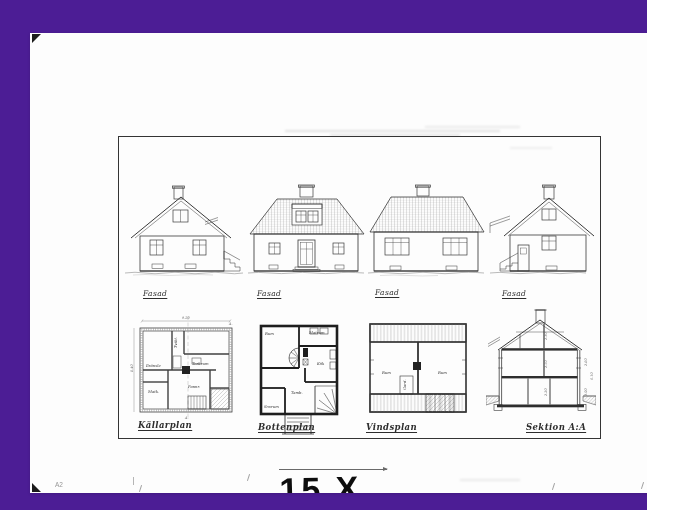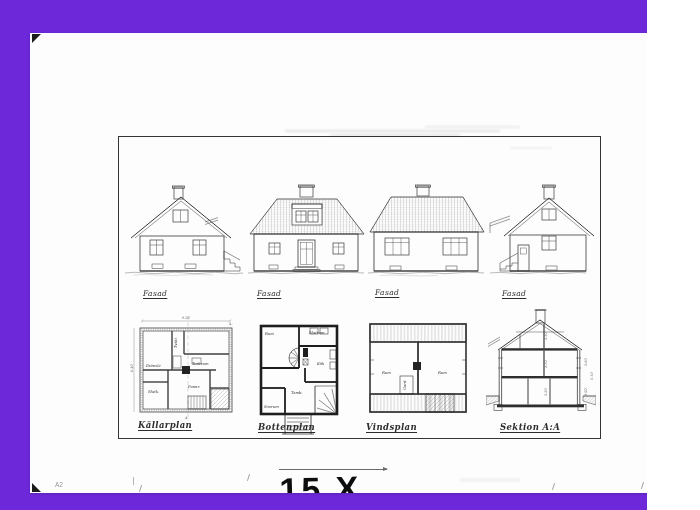--- a/index.html
+++ b/index.html
@@ -1,16 +1,16 @@
 <!DOCTYPE html>
 <html><head>
 <meta charset="utf-8">
 <style>
   html,body{margin:0;padding:0;}
-  .page{position:relative;width:647px;height:510px;background:#6d28d9;overflow:hidden;
+  .page{position:relative;width:647px;height:510px;background:#4c1d95;overflow:hidden;
         font-family:"DejaVu Serif",serif;}
   .sheet{position:absolute;left:30px;top:33px;width:640px;height:460px;background:#fdfdfd;
          overflow:hidden;box-shadow:0 1px 3px rgba(0,0,0,.14);}
   .corner{position:absolute;width:0;height:0;}
   .corner.tl{left:2px;top:1px;border-top:9px solid #1b1b1b;border-right:9px solid transparent;}
   .corner.tr{right:2px;top:1px;border-top:9px solid #1b1b1b;border-left:9px solid transparent;}
   .corner.bl{left:2px;bottom:1px;border-bottom:9px solid #1b1b1b;border-right:9px solid transparent;}
   .corner.br{right:2px;bottom:1px;border-bottom:9px solid #1b1b1b;border-left:9px solid transparent;}
   .frame{position:absolute;left:88px;top:103px;width:481px;height:301px;border:1px solid #343434;}
   .smudge{position:absolute;background:#bfbfbf;filter:blur(1px);}
@@ -312,21 +312,21 @@
         <text class="dim" x="61" y="88" transform="rotate(-90 61 88)">2.20</text>
         <text class="dim" x="101" y="58" transform="rotate(-90 101 58)">2.80</text>
         <text class="dim" x="101" y="88" transform="rotate(-90 101 88)">3.00</text>
         <text class="dim" x="107" y="72" transform="rotate(-90 107 72)">6.10</text>
       </svg>
     </div>
 
     <div class="caption plan" style="left:108px;top:387px;">Källarplan</div>
     <div class="caption plan" style="left:228px;top:389px;text-align:center;">Bottenplan</div>
     <div class="caption plan" style="left:336px;top:389px;">Vindsplan</div>
-    <div class="caption plan" style="left:470px;top:389px;">Sektion A:A</div>
+    <div class="caption plan" style="left:496px;top:389px;">Sektion A:A</div>
 
     <div class="sheet-code">A2</div>
     <div class="tickline" style="left:103px;top:444px;"></div>
     <div class="slash" style="left:110px;top:452px;"></div>
     <div class="slash" style="left:218px;top:441px;"></div>
     <div class="slash" style="left:523px;top:450px;"></div>
     <div class="slash" style="left:612px;top:449px;"></div>
     <div class="smudge" style="left:430px;top:446px;width:60px;height:1.5px;opacity:.3;"></div>
     <div class="arrow-line"></div>
     <div class="plate">15 X</div>

